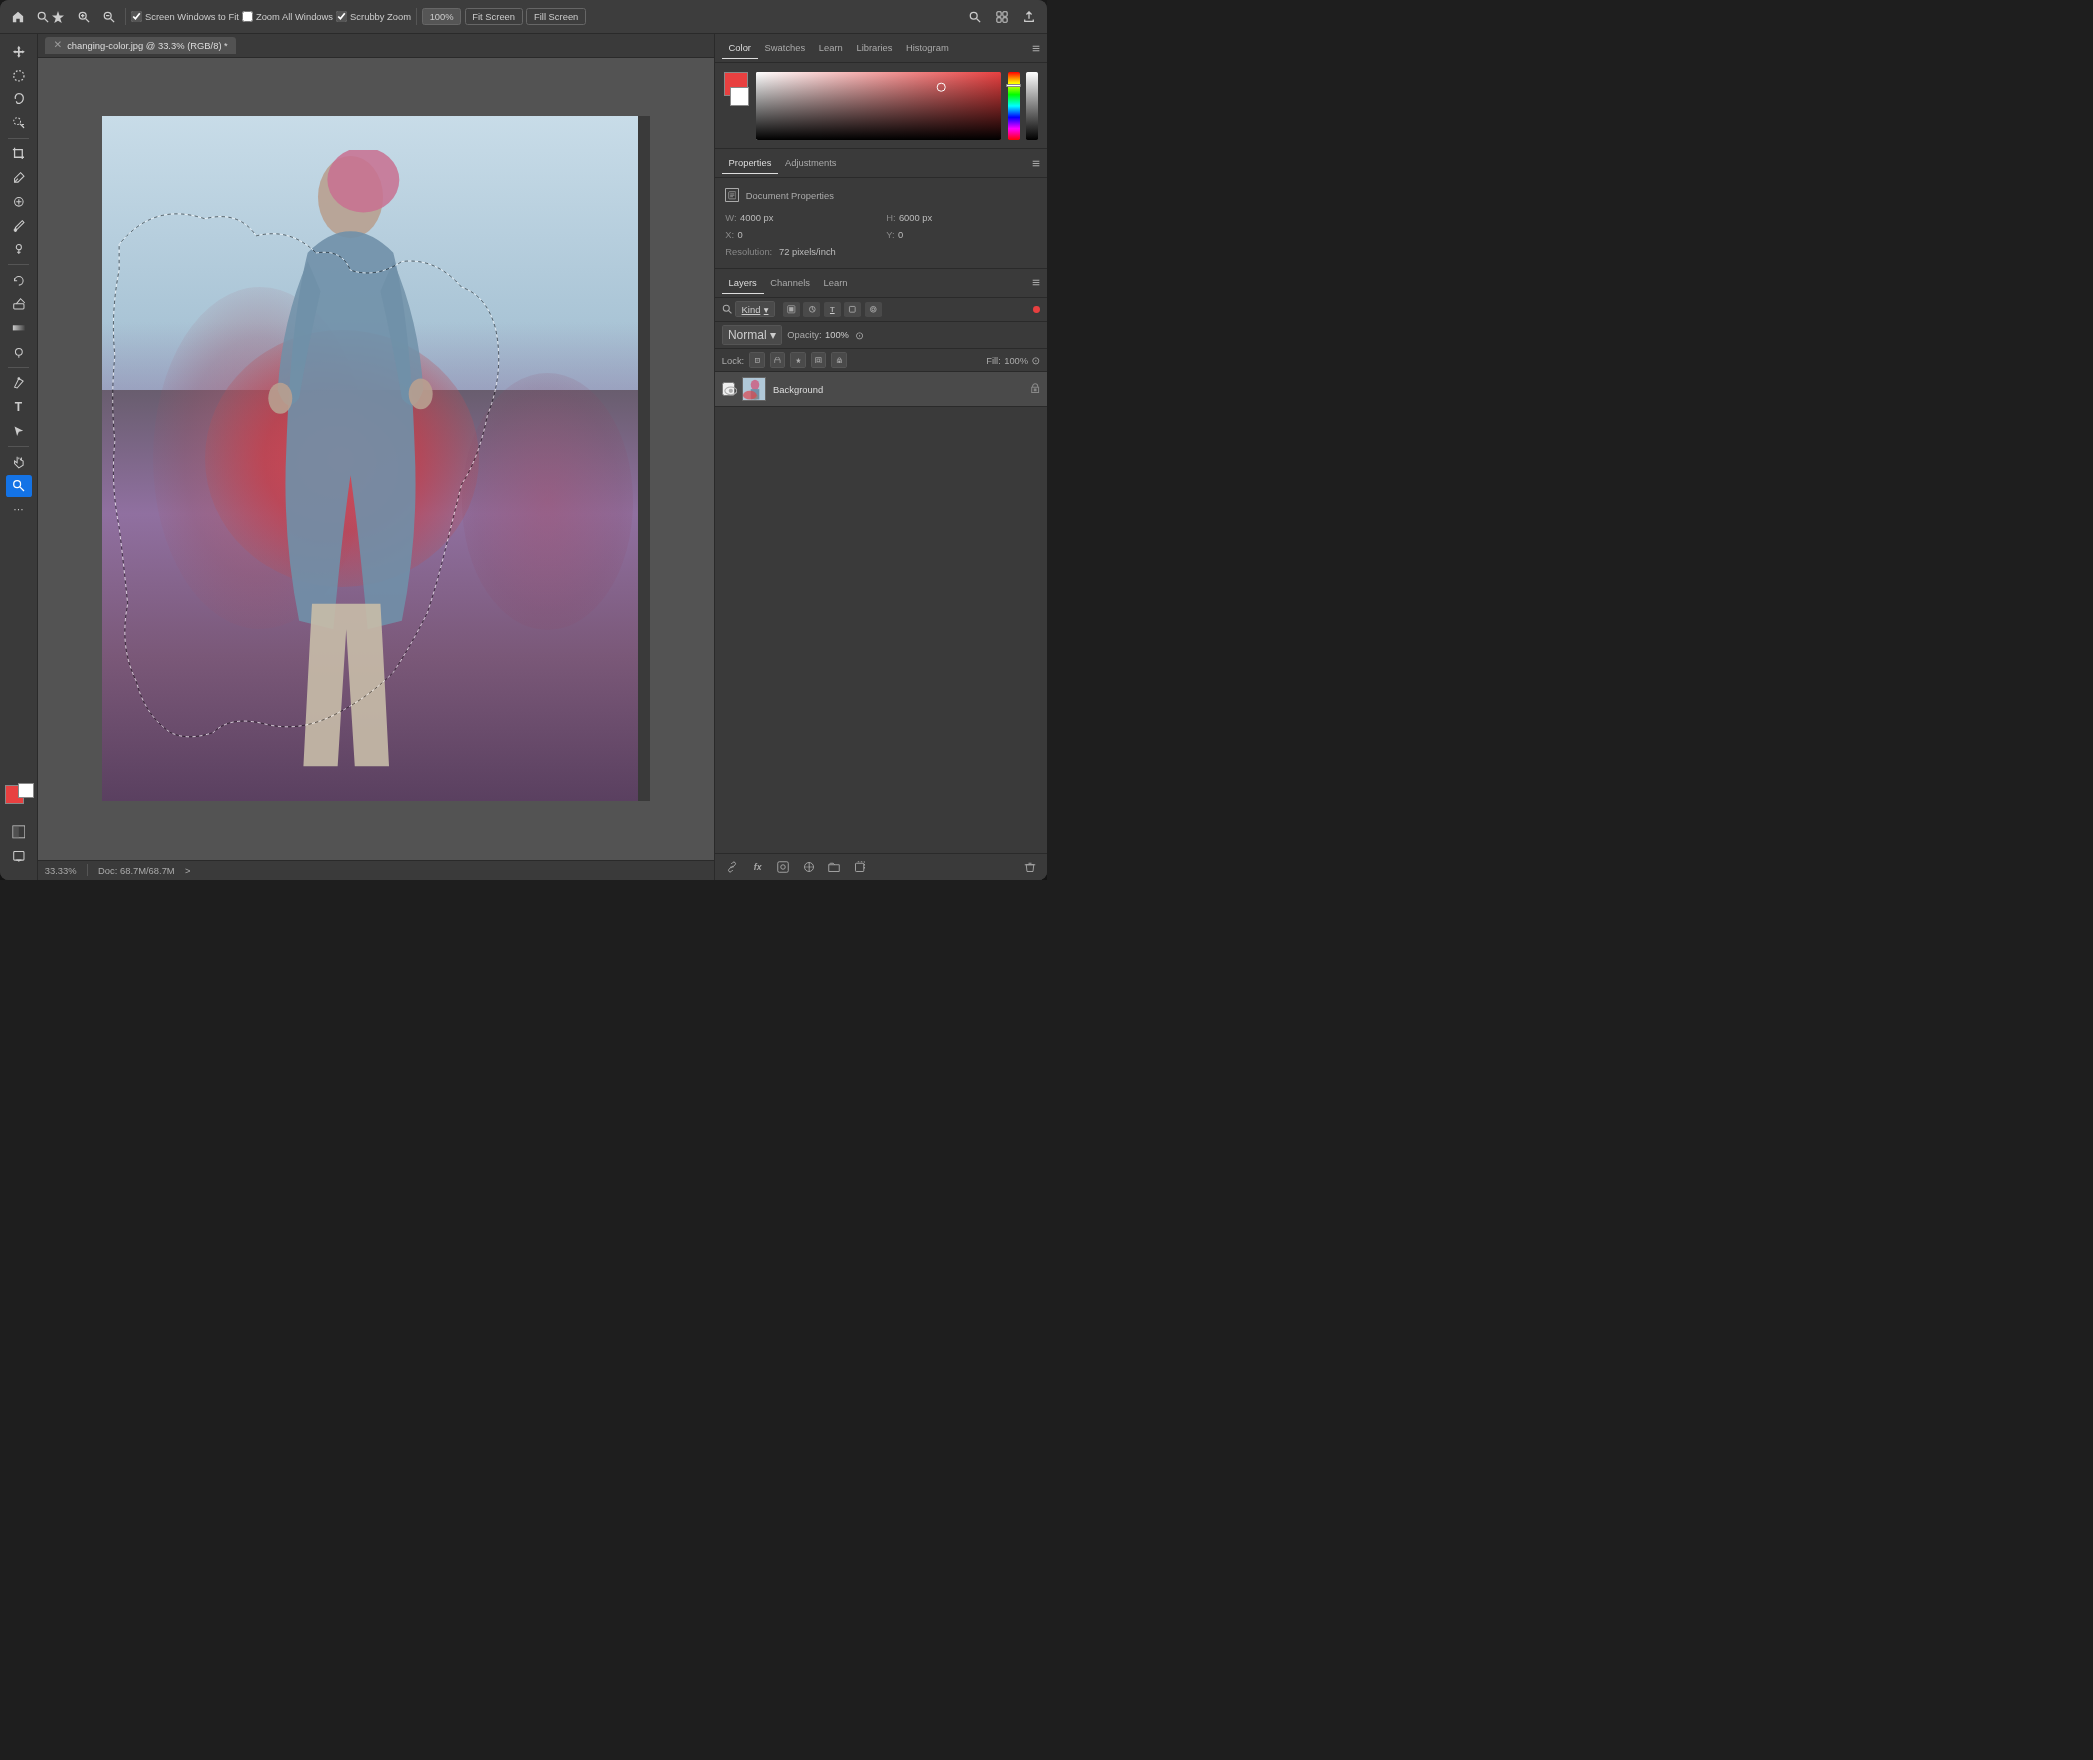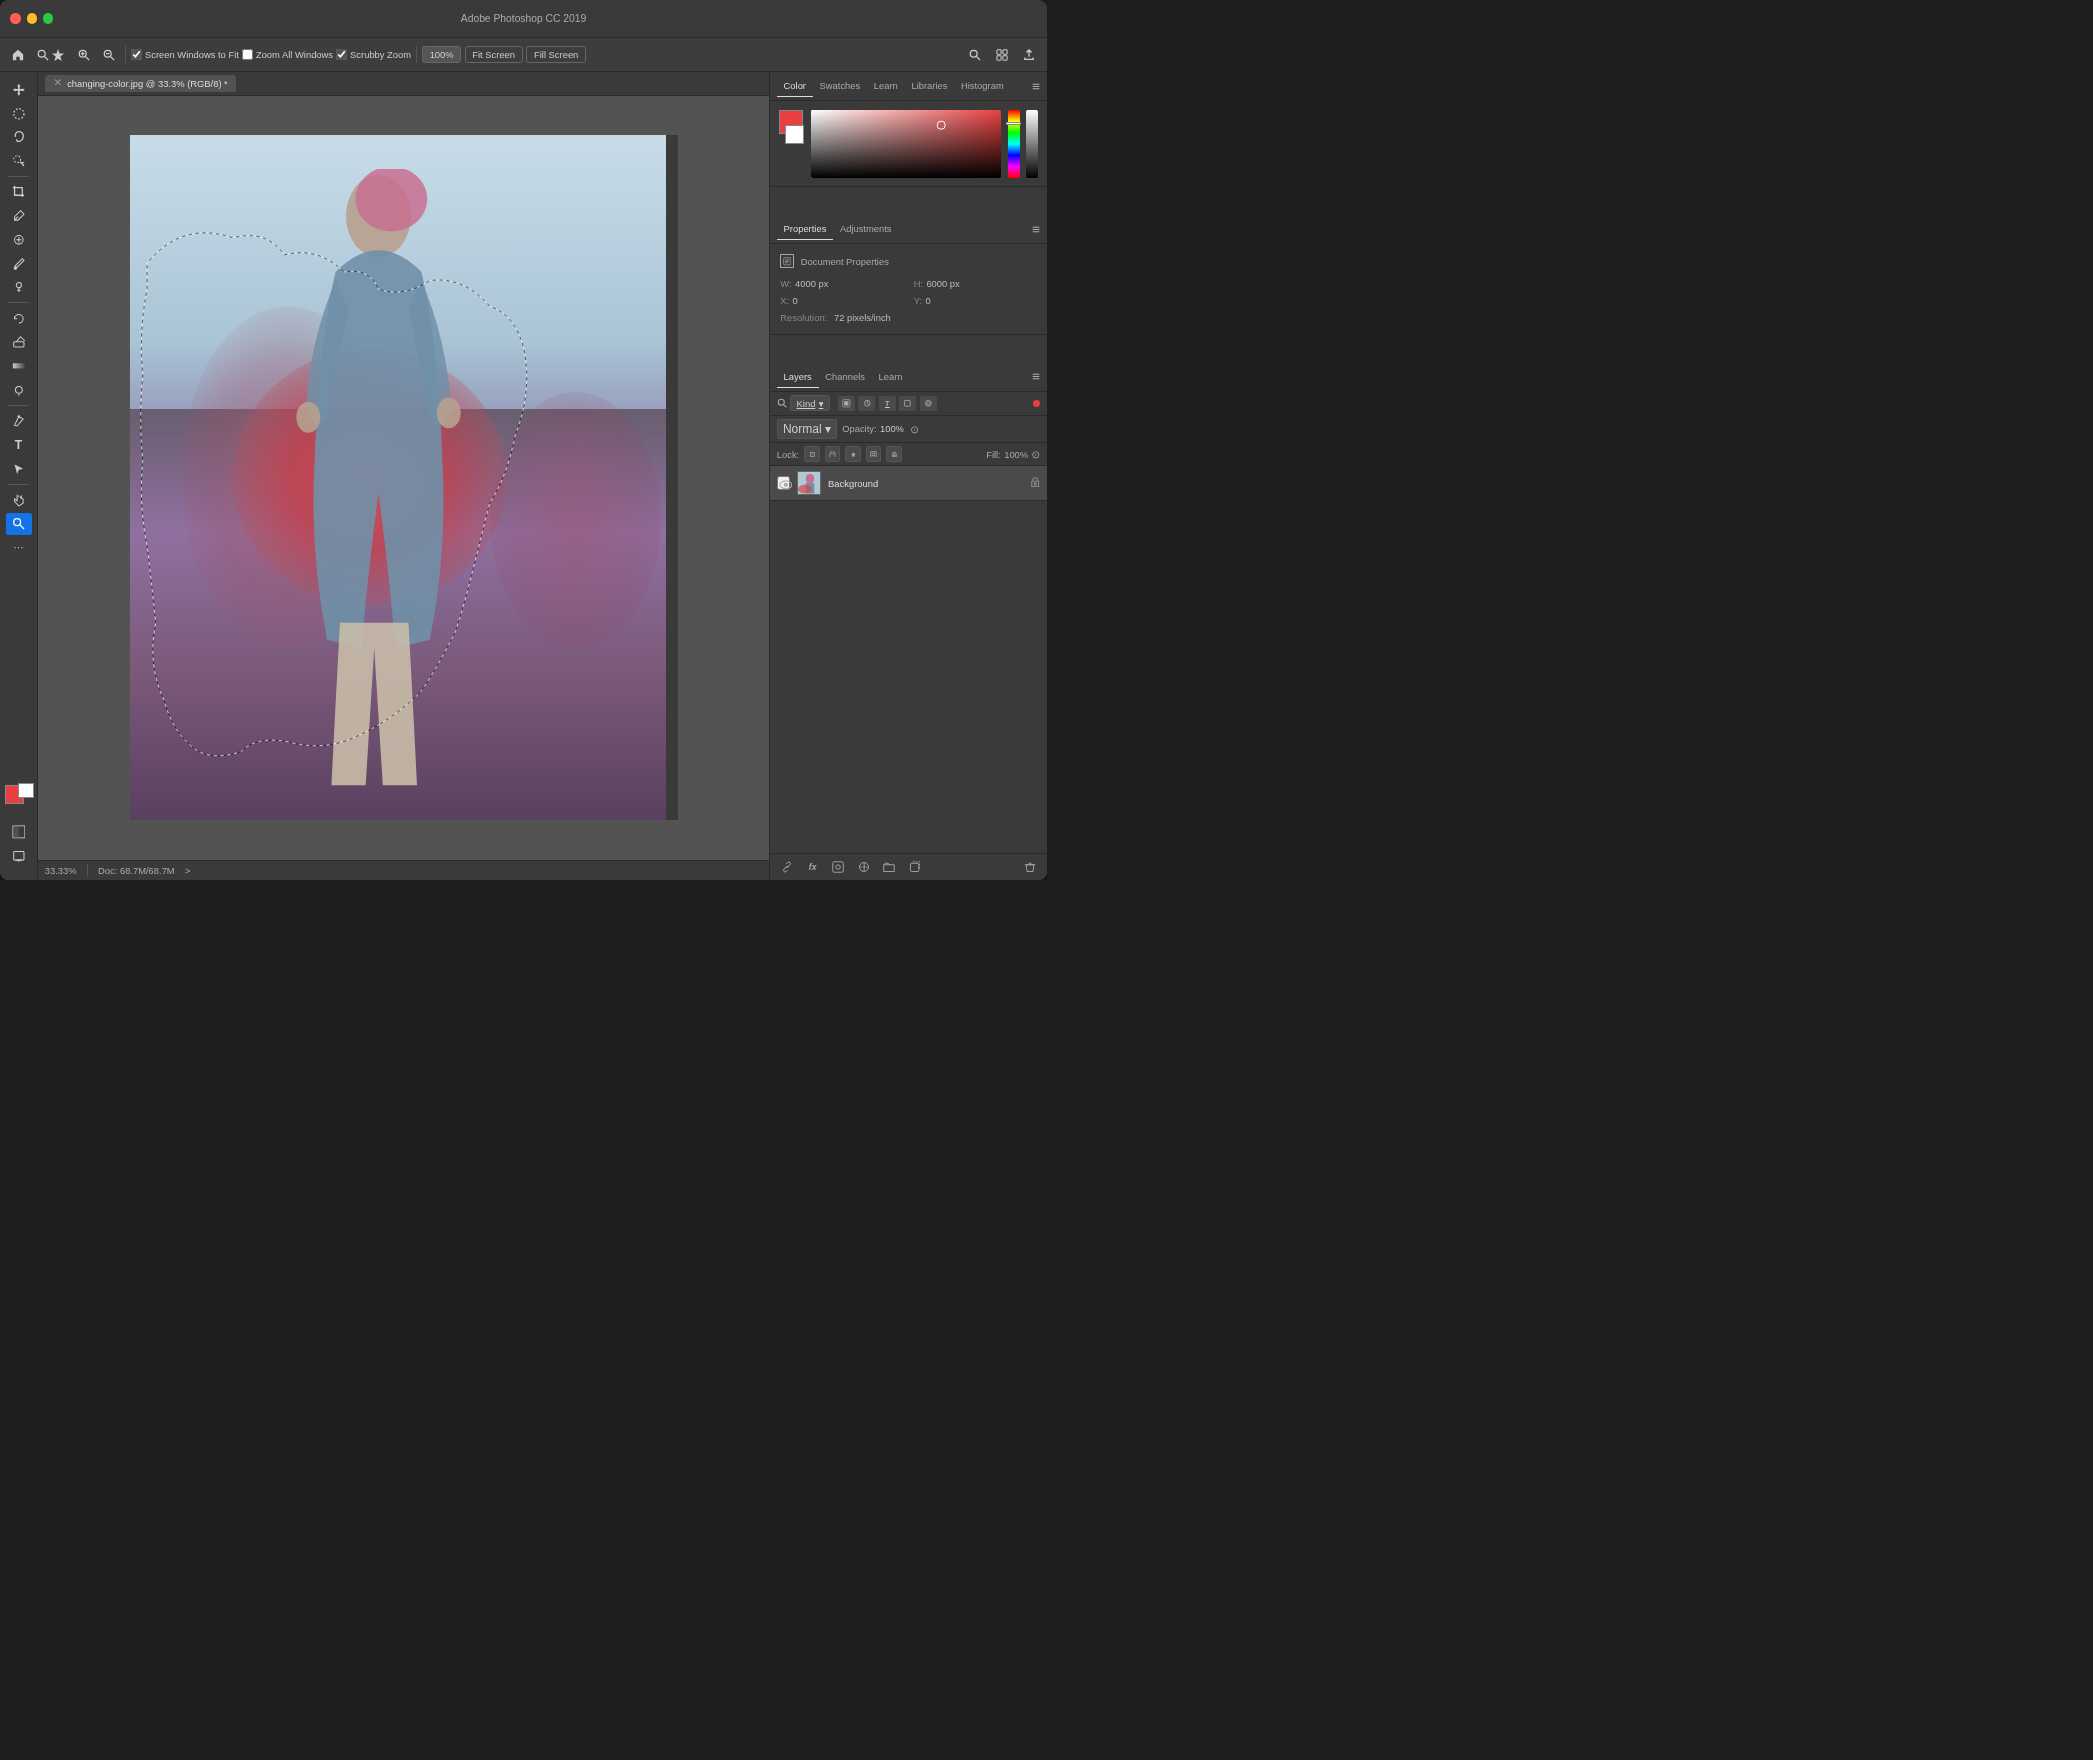--- a/index.html
+++ b/index.html
@@ -264,27 +264,26 @@
     .scroll-thumb {
       position: absolute;
       left: 30%;
       width: 40%;
       height: 100%;
       background: #666;
       border-radius: 3.4px;
     }
     
     .right-panel {
-      width: 278px;
+      width: 333px;
       background: #3a3a3a;
       display: flex;
       flex-direction: column;
       flex-shrink: 0;
       border-left: 0.9px solid #2a2a2a;
-      gap: 28px;
     }
     .panel-section {
       border-bottom: 0.9px solid #2a2a2a;
     }
     
     .panel-tabs {
       display: flex;
       align-items: center;
       padding: 0 6.8px;
       background: #3a3a3a;
@@ -690,28 +689,20 @@
       position: absolute;
       top: 0; left: 0; width: 100%; height: 100%;
       pointer-events: none;
     }
   </style>
 </head>
 <body>
 
 <div class="window">
 
-  <div class="titlebar">
-    <div class="traffic-lights">
-      <div class="traffic-light tl-red"></div>
-      <div class="traffic-light tl-yellow"></div>
-      <div class="traffic-light tl-green"></div>
-    </div>
-    <span class="titlebar-title">Adobe Photoshop CC 2019</span>
-  </div>
 
   <div class="toolbar">
     <button class="toolbar-btn">
       <svg viewBox="0 0 14 14" fill="#ccc">
           <path d="M7 1L1 6v7h4V9h4v4h4V6z"></path>
         </svg>
     </button>
     <button class="toolbar-btn">
       <svg viewBox="0 0 14 14" fill="none" stroke="#ccc" stroke-width="1.5">
         <circle cx="5.5" cy="5.5" r="4"></circle>

